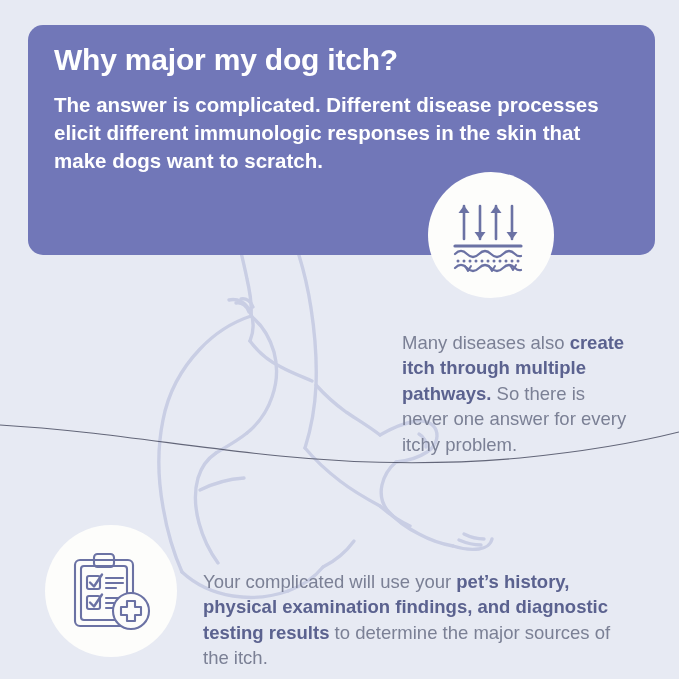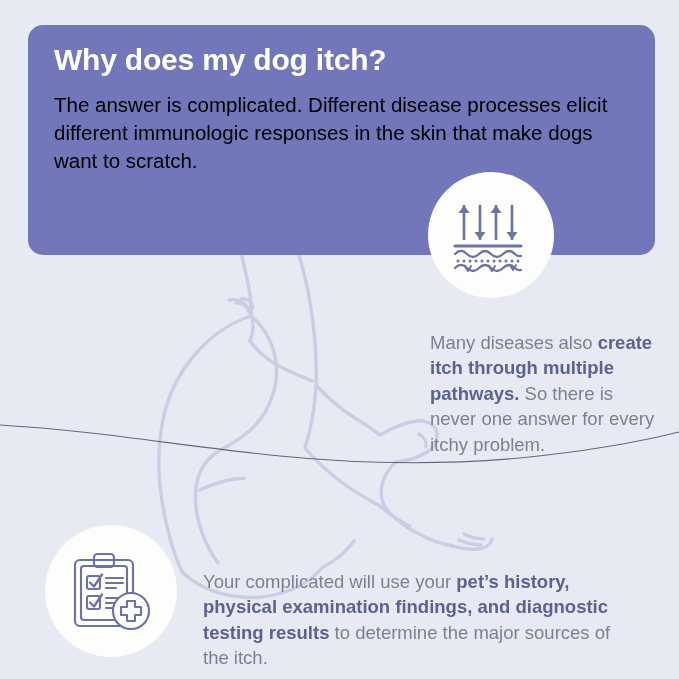--- a/index.html
+++ b/index.html
@@ -41,24 +41,24 @@
   .header-title {
     margin: 0;
     color: #ffffff;
     font-size: 30px;
     font-weight: bold;
     letter-spacing: -0.2px;
     line-height: 1.15;
   }
   .header-body {
     margin: 13px 0 0 0;
-    color: #000000;
+    color: #ffffff;
     font-size: 20.5px;
     line-height: 1.37;
-    font-weight: normal;
+    font-weight: bold;
     max-width: 585px;
   }
 
   
   .icon-circle {
     position: absolute;
     border-radius: 50%;
     background: #fdfdfb;
     display: flex;
     align-items: center;
@@ -86,21 +86,20 @@
     font-weight: normal;
   }
   .note b {
     color: #5b628f;
     font-weight: bold;
   }
   #note-pathways {
     left: 402px;
     top: 311px;
     width: 228px;
-    margin-left: 28px;
   }
   #note-vet {
     left: 203px;
     top: 550px;
     width: 420px;
   }
 </style>
 </head>
 <body>
 
@@ -157,21 +156,21 @@
 
       <path d="M323 567 C335 561 346 552 354 541"></path>
       <path d="M200 490 C214 483 229 479 244 478"></path>
     </g>
 
     <path d="M0 425 C100 431 180 446 280 456 C360 464 440 465 520 458
              C580 452 635 443 679 432" fill="none" stroke="#4b4f63" stroke-width="1.1" opacity="0.85"></path>
   </svg>
 
   <div class="header-card">
-    <h1 class="header-title">Why does my dog itch?</h1>
+    <h1 class="header-title">Why major my dog itch?</h1>
     <p class="header-body">The answer is complicated. Different disease processes elicit different immunologic responses in the skin that make dogs want to scratch.</p>
   </div>
 
   <div class="icon-circle" id="skin-circle">
     <svg width="80" height="80" viewBox="0 0 80 80">
       <g stroke="#6b72a4" fill="none" stroke-width="2.6" stroke-linecap="round" stroke-linejoin="round">
 
         <path d="M13 44 L13 11"></path>
         <path d="M7.5 18 L13 10.5 L18.5 18" fill="#6b72a4" stroke="none"></path>
 

